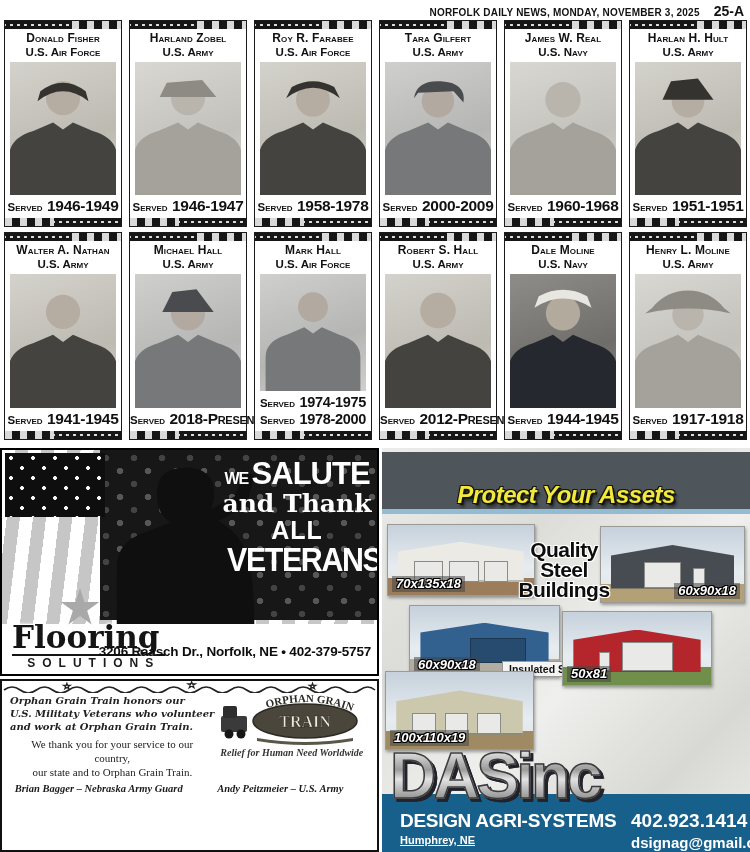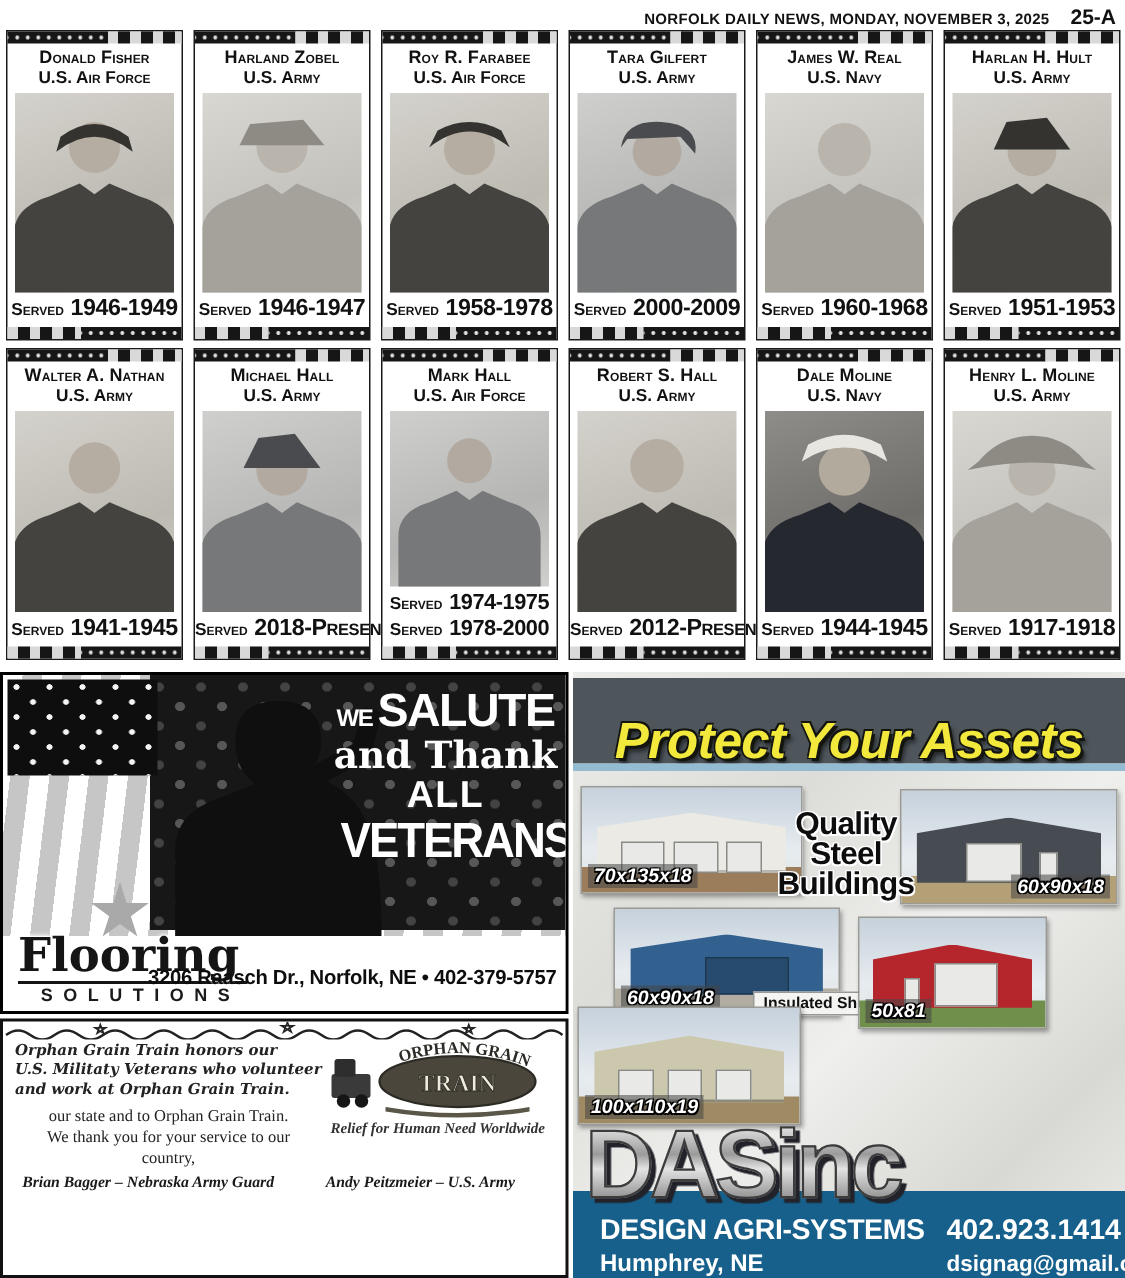--- a/index.html
+++ b/index.html
@@ -91,21 +91,21 @@
      font-size:10px; color:#333; margin-top:1px; }
   .ogt-names { display:flex; padding:4px 6px 0; }
   .ogt-col { flex:1; text-align:center; font-family:"Liberation Serif", serif;
      font-style:italic; font-weight:bold; font-size:10.5px; line-height:1.2; color:#1a1a1a; }
 
   
   .dasinc { position:absolute; top:448px; left:382px; width:368px; height:404px; overflow:hidden;
      background:linear-gradient(135deg, #ececea 0%, #dcdcd8 30%, #efefed 55%, #d8d8d4 80%, #ececea 100%); }
   .das-band { position:absolute; top:4px; left:0; right:0; height:57px; background:#4e565c;
      display:flex; align-items:center; justify-content:center; }
-  .das-headline { font-size:34px; font-weight:900; font-style:italic; color:#f2e93c; white-space:nowrap;
+  .das-headline { font-size:24px; font-weight:900; font-style:italic; color:#f2e93c; white-space:nowrap;
      letter-spacing:-.5px;
      text-shadow:2px 2px 0 #15150f, -1px -1px 0 #15150f, 1px -1px 0 #15150f, -1px 1px 0 #15150f, 3px 4px 3px rgba(0,0,0,.55);margin-top:28px; }
   .das-strip { position:absolute; top:61px; left:0; right:0; height:5px; background:#93bcd3; }
   .chip { position:absolute; border:1px solid #9a9a96; box-shadow:1px 2px 3px rgba(0,0,0,.35);
      overflow:hidden; background:linear-gradient(180deg, #c6d1dc 0%, #e7ecf0 60%, #dfe3e4 100%); }
   .chip .ground { position:absolute; left:0; right:0; bottom:0; height:24%; }
   .chip .bldg { position:absolute; left:7%; right:7%; bottom:18%; height:58%;
      clip-path:polygon(0 24%, 50% 0, 100% 24%, 100% 100%, 0 100%); }
   .chip .door { position:absolute; background:#e9e9e7; border:1px solid #8a8a86; }
   .chip .size-label { position:absolute; left:4px; bottom:3px; font-size:13px; font-weight:bold;
@@ -119,21 +119,21 @@
      text-shadow:1px 1px 0 #fff, -1px -1px 0 #fff, -1px 1px 0 #fff, 1px -1px 0 #fff; }
   .das-logo { position:absolute; left:8px; top:296px; font-size:64px; font-weight:900; line-height:1;
      letter-spacing:-3px; z-index:5;
      background:linear-gradient(180deg, #fdfdfd 0%, #9b9b9b 40%, #e3e3e3 55%, #6e6e6e 100%);
      -webkit-background-clip:text; background-clip:text; color:transparent;
      -webkit-text-stroke:1.5px #3c3c3c; filter:drop-shadow(3px 3px 0 #22222a); }
   .das-footer { position:absolute; left:0; right:0; bottom:0; height:58px; background:#16608b;
      color:#fff; display:flex; padding:16px 10px 0 18px; gap:26px; }
   .das-foot-left { width:205px; }
   .das-company { font-size:19px; font-weight:900; letter-spacing:-.3px; white-space:nowrap; }
-  .das-city { font-size:16px; font-weight:bold; margin-top:2px; }
+  .das-city { font-size:11px; font-weight:bold; margin-top:2px;text-decoration:underline; }
   .das-phone { font-size:19px; font-weight:900; white-space:nowrap; }
   .das-email { font-size:15px; font-weight:bold; margin-top:2px; }
 </style>
 </head>
 <body>
 
 <div class="page">
 
   <div class="masthead">
     <span class="mh-text">NORFOLK DAILY NEWS, MONDAY, NOVEMBER 3, 2025</span>
@@ -270,21 +270,21 @@
         <div class="vname">Harlan H. Hult</div>
         <div class="vbranch">U.S. Army</div>
         <div class="vphoto v-dark">
           <svg viewBox="0 0 200 180">
               <circle cx="100" cy="44" r="23" fill="var(--skin)"></circle>
               <path d="M64 42 L136 42 L114 12 L76 16 Z" fill="var(--cap)"></path>
               <path d="M24 180 L24 122 Q24 96 58 86 L86 74 L100 84 L114 74 L142 86 Q176 96 176 122 L176 180 Z" fill="var(--uni)"></path>
             </svg>
         </div>
         <div class="served">
-          <div class="served-line"><span class="sv">Served</span> <span class="yrs">1951-1953</span></div>
+          <div class="served-line"><span class="sv">Served</span> <span class="yrs">1951-1951</span></div>
 
         </div>
         <div class="strip">
             <div class="blocks"></div>
             <div class="dots"></div>
           </div>
       </div>
 
     </div>
 
@@ -466,22 +466,22 @@
       </g>
     </svg>
     <div class="ogt-main">
       <div class="ogt-left">
         <div class="ogt-head">
           <div>Orphan Grain Train honors our</div>
           <div>U.S. Militaty Veterans who volunteer</div>
           <div>and work at Orphan Grain Train.</div>
         </div>
         <div class="ogt-thanks">
+          <div>We thank you for your service to our country,</div>
           <div>our state and to Orphan Grain Train.</div>
-          <div>We thank you for your service to our country,</div>
         </div>
       </div>
       <div class="ogt-right">
         <svg class="ogt-logo" width="150" height="52" viewBox="0 0 150 52">
           <rect x="4" y="22" width="26" height="16" rx="2" fill="#3a3a3a"></rect>
           <rect x="6" y="12" width="14" height="12" rx="2" fill="#2e2e2e"></rect>
           <circle cx="12" cy="40" r="4.5" fill="#161616"></circle>
           <circle cx="24" cy="40" r="4.5" fill="#161616"></circle>
           <ellipse cx="88" cy="27" rx="52" ry="17" fill="#4a463c" stroke="#2c2a24" stroke-width="1.5"></ellipse>
           <path id="ogtarc" d="M44 16 Q88 0 132 16" fill="none"></path>
@@ -533,21 +533,21 @@
     <div class="das-qsb">Quality Steel Buildings</div>
 
     <div class="chip" style="left:27px; top:157px; width:151px; height:72px;">
       <div class="ground" style="background:#b1ada1;"></div>
       <div class="bldg" style="background:#32608f;"></div>
       <div class="door" style="left:40%; bottom:19%; width:38%; height:36%; background:#274b6e; border-color:#1c3850;"></div>
       <div class="size-label">60x90x18</div>
     </div>
     <div class="note-chip" style="left:120px; top:213px;">Insulated Shop</div>
 
-    <div class="chip" style="left:190px; top:163px; width:126px; height:75px;">
+    <div class="chip" style="left:180px; top:163px; width:150px; height:75px;">
       <div class="ground" style="background:#6f8f4b;"></div>
       <div class="bldg" style="background:#b5262c;"></div>
       <div class="door" style="left:40%; bottom:19%; width:34%; height:40%;"></div>
       <div class="door" style="left:24%; bottom:19%; width:8%; height:26%;"></div>
       <div class="size-label">50x81</div>
     </div>
 
     <div class="chip" style="left:3px; top:223px; width:149px; height:79px; z-index:3;">
       <div class="ground" style="background:#a2steel;"></div>
       <div class="ground" style="background:#a08a63;"></div>

